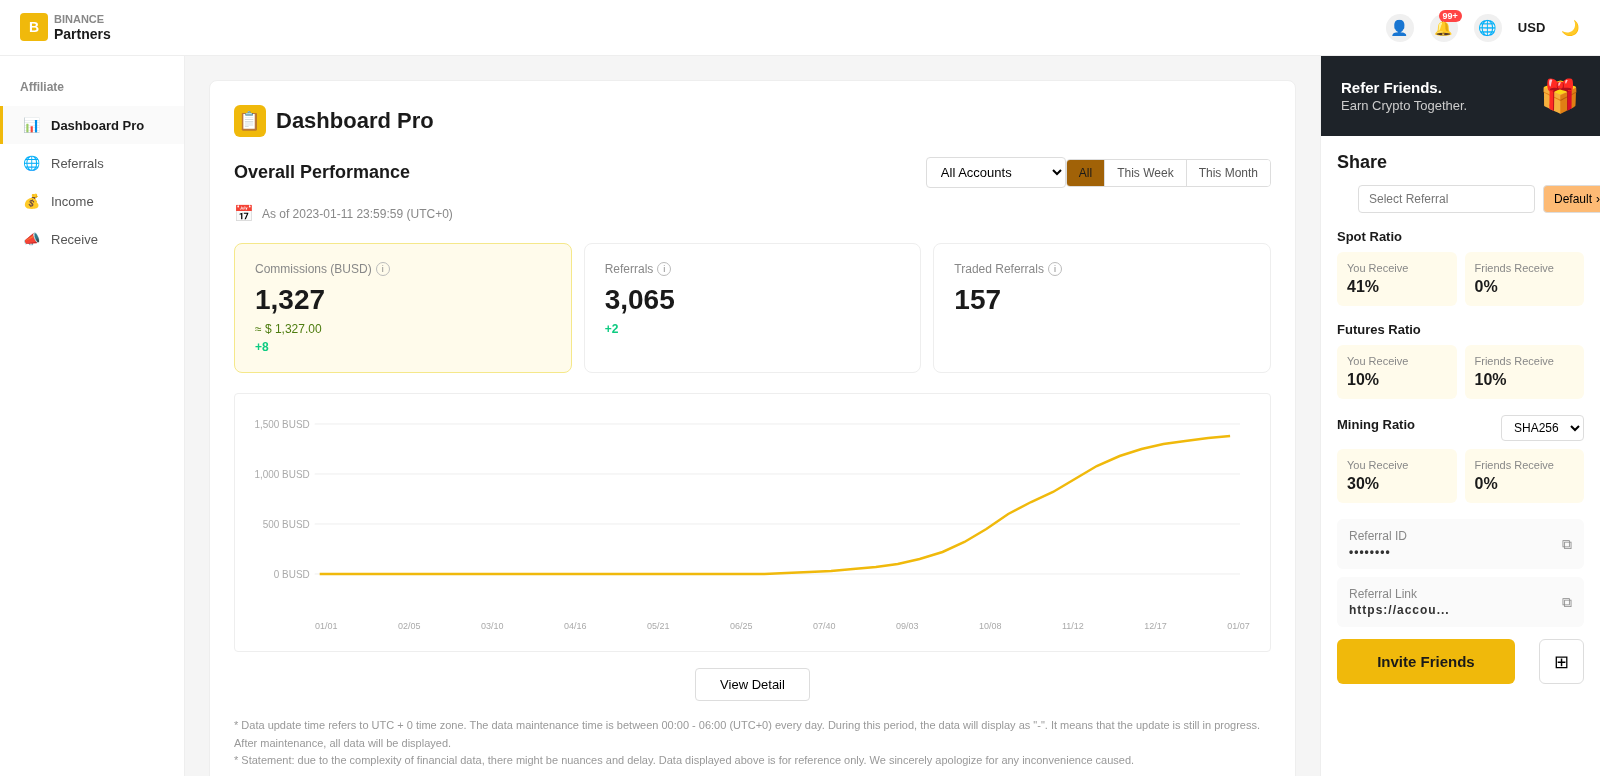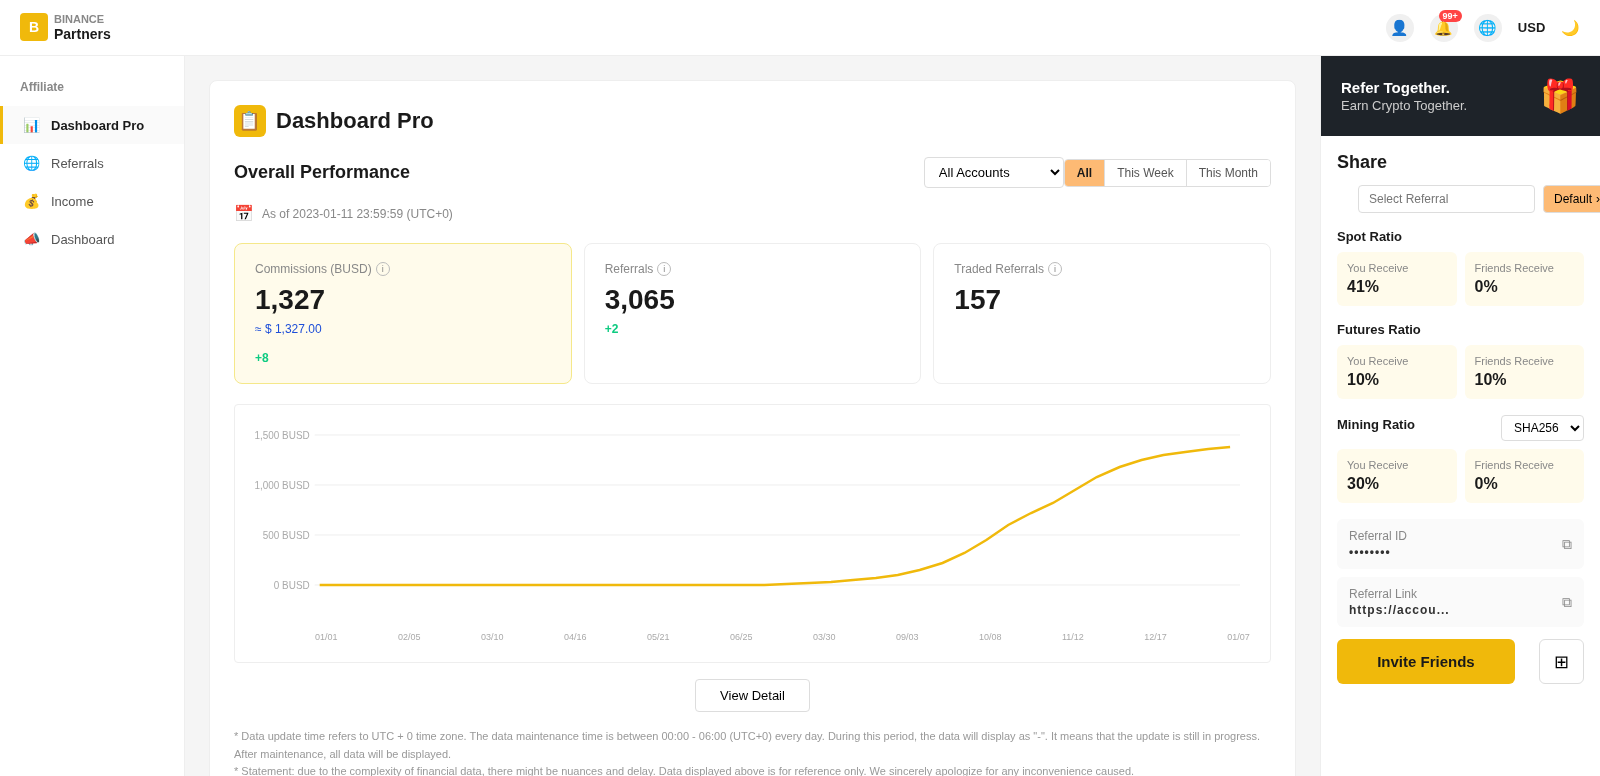--- a/index.html
+++ b/index.html
@@ -73,33 +73,33 @@
     .dashboard-icon { width: 32px; height: 32px; background: #F0B90B; border-radius: 6px; display: flex; align-items: center; justify-content: center; font-size: 18px; }
     .dashboard-title { font-size: 22px; font-weight: 700; }
 
     .performance-header { display: flex; align-items: center; justify-content: space-between; margin-bottom: 16px; }
     .performance-title { font-size: 18px; font-weight: 600; }
     .performance-controls { display: flex; align-items: center; gap: 0; }
     .accounts-select { border: 1px solid #ddd; border-radius: 4px; padding: 6px 10px; font-size: 13px; background: #fff; cursor: pointer; min-width: 140px; }
     .time-filter { display: flex; gap: 0; border: 1px solid #ddd; border-radius: 4px; overflow: hidden; background: #fff; }
     .time-btn { padding: 6px 12px; font-size: 12px; cursor: pointer; background: #fff; border: none; border-right: 1px solid #ddd; color: #555; }
     .time-btn:last-child { border-right: none; }
-    .time-btn.active { background: #fdba74; font-weight: 700; color: #1a1a1a; }
+    .time-btn.active { background: #a16207; font-weight: 400; color: #1a1a1a; }
 
     .date-row { display: flex; align-items: center; gap: 8px; margin-bottom: 20px; color: #888; font-size: 12px; }
     .date-icon { font-size: 16px; }
 
     
     .stat-cards { display: flex; gap: 12px; margin-bottom: 20px; }
     .stat-card { flex: 1; background: #fff; border: 1px solid #eee; border-radius: 8px; padding: 18px 20px; }
     .stat-card.highlight { background: #fffbeb; border-color: #f5e88a; }
     .stat-card-label { font-size: 12px; color: #888; margin-bottom: 8px; display: flex; align-items: center; gap: 4px; }
     .info-icon { width: 14px; height: 14px; border-radius: 50%; border: 1px solid #bbb; display: inline-flex; align-items: center; justify-content: center; font-size: 9px; color: #888; }
     .stat-value { font-size: 28px; font-weight: 700; margin-bottom: 6px; }
-    .stat-sub { font-size: 12px; color: #1d4ed8; margin-bottom: 15px; }
+    .stat-sub { font-size: 12px; color: #4d7c0f; margin-bottom: 4px; }
     .stat-delta { font-size: 12px; color: #0ecb81; font-weight: 600; }
 
     
     .chart-container { background: #fff; border: 1px solid #eee; border-radius: 4px; padding: 20px; margin-bottom: 16px; }
     .chart-svg { width: 100%; height: 200px; }
 
     .view-detail-row { text-align: center; margin-bottom: 16px; }
     .view-detail-btn { background: #fff; border: 1px solid #ddd; border-radius: 4px; padding: 8px 24px; font-size: 13px; cursor: pointer; }
 
     .footnotes { font-size: 11px; color: #999; line-height: 1.6; }
@@ -141,21 +141,21 @@
     <div class="sidebar-item">
       <span class="sidebar-icon">🌐</span>
       <span>Referrals</span>
     </div>
     <div class="sidebar-item">
       <span class="sidebar-icon">💰</span>
       <span>Income</span>
     </div>
     <div class="sidebar-item">
       <span class="sidebar-icon">📣</span>
-      <span>Dashboard</span>
+      <span>Receive</span>
     </div>
   </aside>
 
   <main class="main">
     <div class="content-card">
 
       <div class="dashboard-header">
         <div class="dashboard-icon">📋</div>
         <h1 class="dashboard-title">Dashboard Pro</h1>
       </div>
@@ -226,21 +226,21 @@
             "></polyline>
         </svg>
         
         <div style="display:flex; justify-content:space-between; font-size:9px; color:#aaa; padding:0 0 0 60px; margin-top:4px; overflow:hidden;">
           <span>01/01</span>
             <span>02/05</span>
             <span>03/10</span>
             <span>04/16</span>
             <span>05/21</span>
             <span>06/25</span>
-            <span>03/30</span>
+            <span>07/40</span>
             <span>09/03</span>
             <span>10/08</span>
             <span>11/12</span>
             <span>12/17</span>
             <span>01/07</span>
         </div>
       </div>
 
       <div class="view-detail-row">
         <button class="view-detail-btn">View Detail</button>
@@ -250,21 +250,21 @@
         <p>* Data update time refers to UTC + 0 time zone. The data maintenance time is between 00:00 - 06:00 (UTC+0) every day. During this period, the data will display as "-". It means that the update is still in progress. After maintenance, all data will be displayed.</p>
         <p>* Statement: due to the complexity of financial data, there might be nuances and delay. Data displayed above is for reference only. We sincerely apologize for any inconvenience caused.</p>
       </div>
     </div>
   </main>
 
   <aside class="right-panel">
 
     <div class="promo-banner">
       <div class="promo-text">
-        <h3>Refer Together.</h3>
+        <h3>Refer Friends.</h3>
         <p>Earn Crypto Together.</p>
       </div>
       <div class="promo-emoji">🎁</div>
     </div>
 
     <div class="right-panel-body">
       <h2 class="share-title">Share</h2>
 
       <div class="select-referral-row">
         <input class="select-referral" type="text" placeholder="Select Referral" style="">

